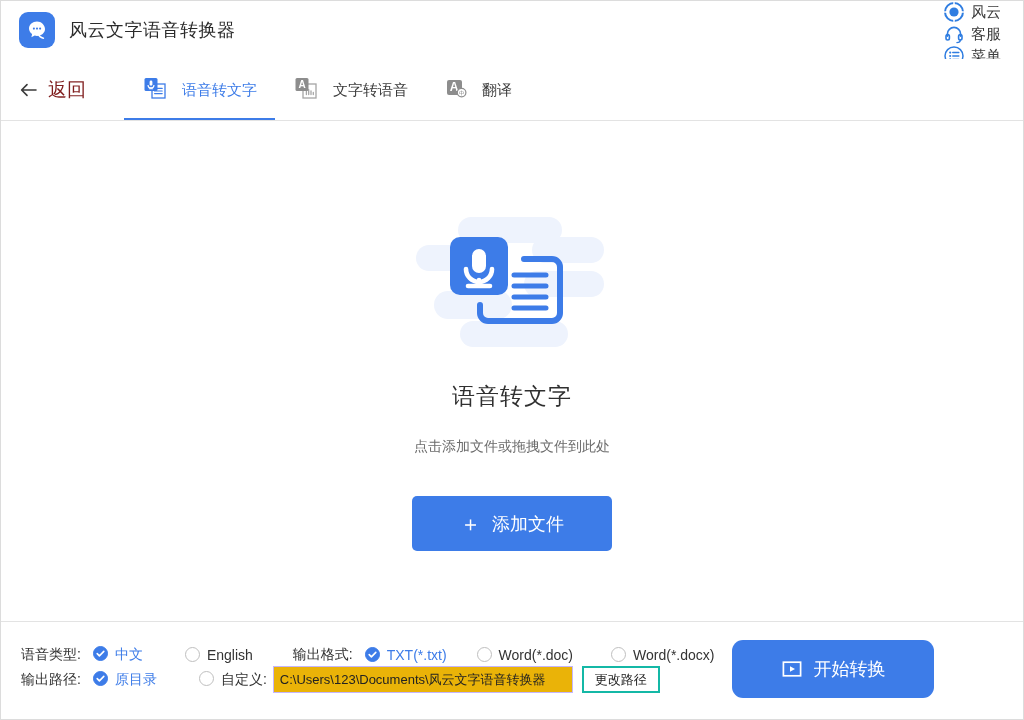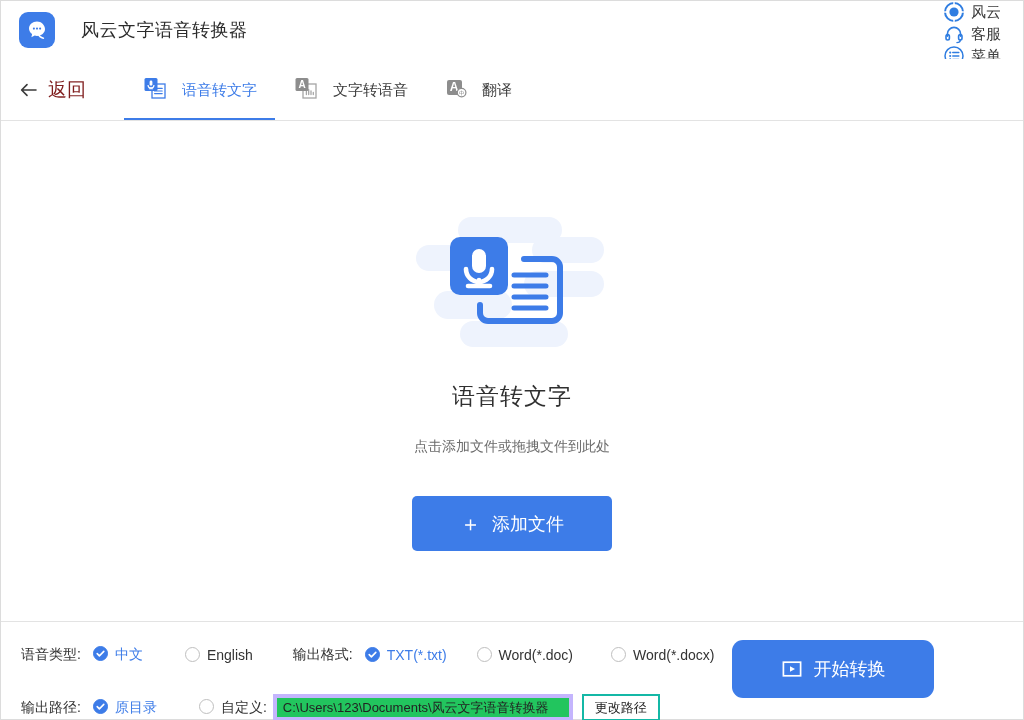--- a/index.html
+++ b/index.html
@@ -16,21 +16,21 @@
     border: 1px solid #dcdcdc;
   }
 
   
   .titlebar {
     position: absolute; top: 0; left: 0;
     width: 1022px; height: 58px;
     display: flex; align-items: center;
     background: #ffffff;
   }
-  .title-left { display: flex; align-items: center; padding-left: 18px; gap: 12px; }
+  .title-left { display: flex; align-items: center; padding-left: 18px; }
   .app-icon {
     width: 36px; height: 36px; border-radius: 9px;
     background: #3d7ce8;
     display: flex; align-items: center; justify-content: center;
   }
   .app-title {
     margin-left: 14px;
     font-size: 18px; color: #2b2b2b; letter-spacing: 0.5px;
   }
   .title-right {
@@ -124,38 +124,38 @@
     width: 986px; height: 97px;
     background: #ffffff;
   }
   .opt-row {
     position: absolute; left: 20px;
     display: flex; align-items: center;
     font-size: 14px; color: #333;
     white-space: nowrap;
   }
   .row1 { top: 24px; }
-  .row2 { top: 72px; }
+  .row2 { top: 44px; }
   .opt-label { color: #333; font-size: 14px; }
   .radio {
     display: flex; 
     cursor: pointer; margin-left: 12px;
   }
   .radio .dot {
     width: 15px; height: 15px; border-radius: 50%;
     border: 1.5px solid #bfbfbf; background: #fff;
     display: flex; align-items: center; justify-content: center;
     margin-right: 7px; flex: none;
   }
   .radio.on .dot { background: #3d7ce8; border-color: #3d7ce8; }
   .radio.on .lbl { color: #3d7ce8; }
   .radio .lbl { font-size: 14px; color: #333; }
   .path-input {
     width: 300px; height: 27px;
-    border: 4px solid #c4b5fd; background: #22c55e;
+    border: 1px solid #c4b5fd; background: #eab308;
     padding: 4px 6px; font-size: 13px; color: #222;
     font-family: "Liberation Sans", "DejaVu Sans", sans-serif;
     margin-left: 6px;
   }
   .path-btn {
     margin-left: 9px;
     height: 27px; padding: 0 11px;
     border: 2px solid #14b8a6; background: #fff;
     font-size: 13px; color: #222; cursor: pointer;
     font-family: "Liberation Sans", "DejaVu Sans", sans-serif;

